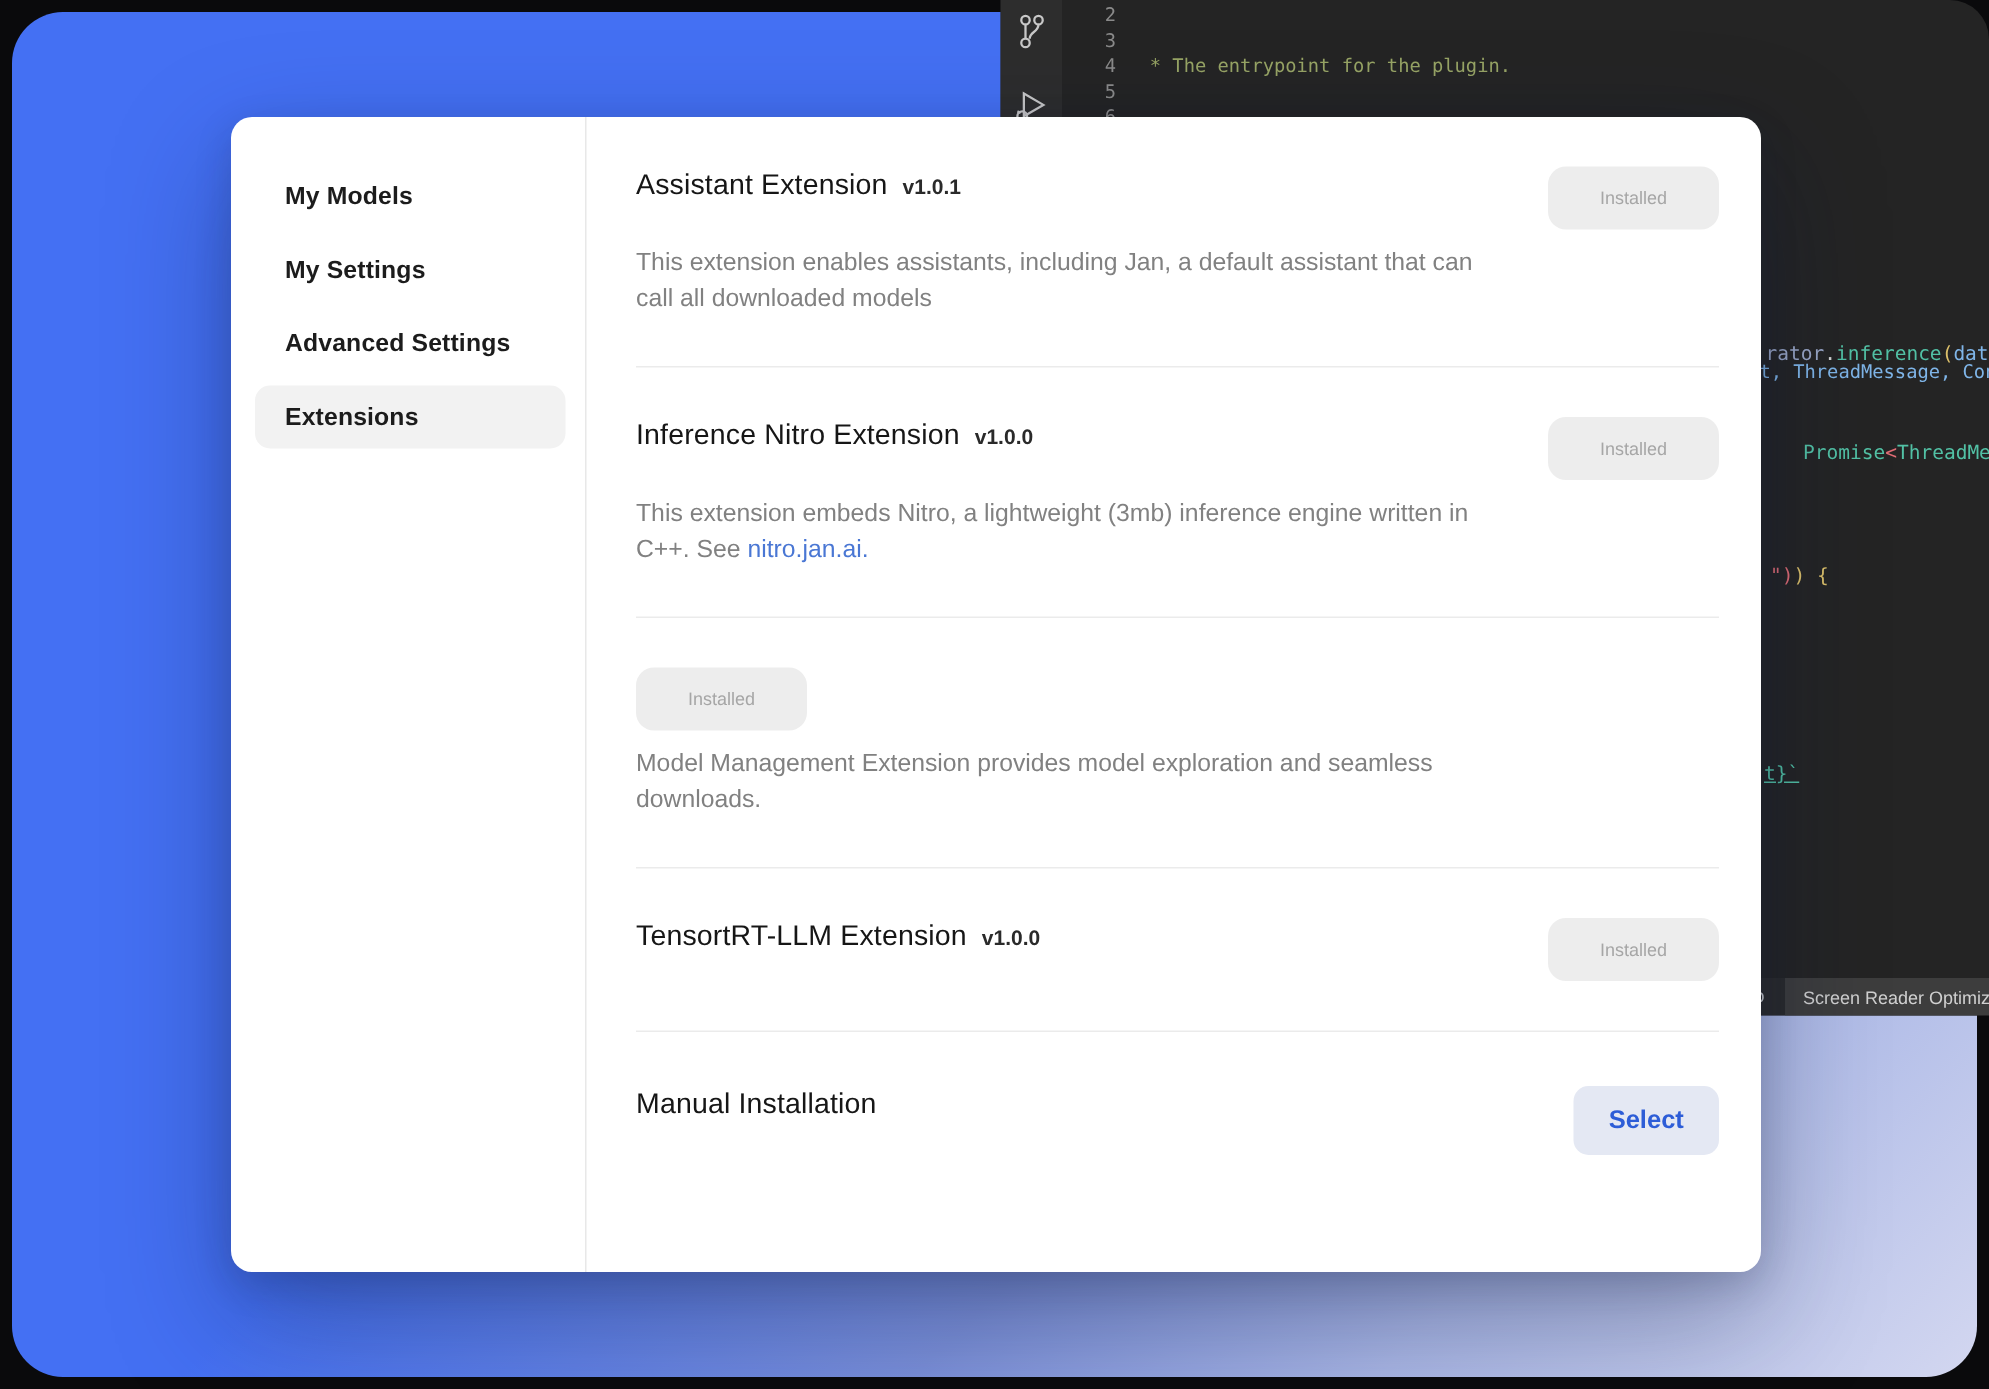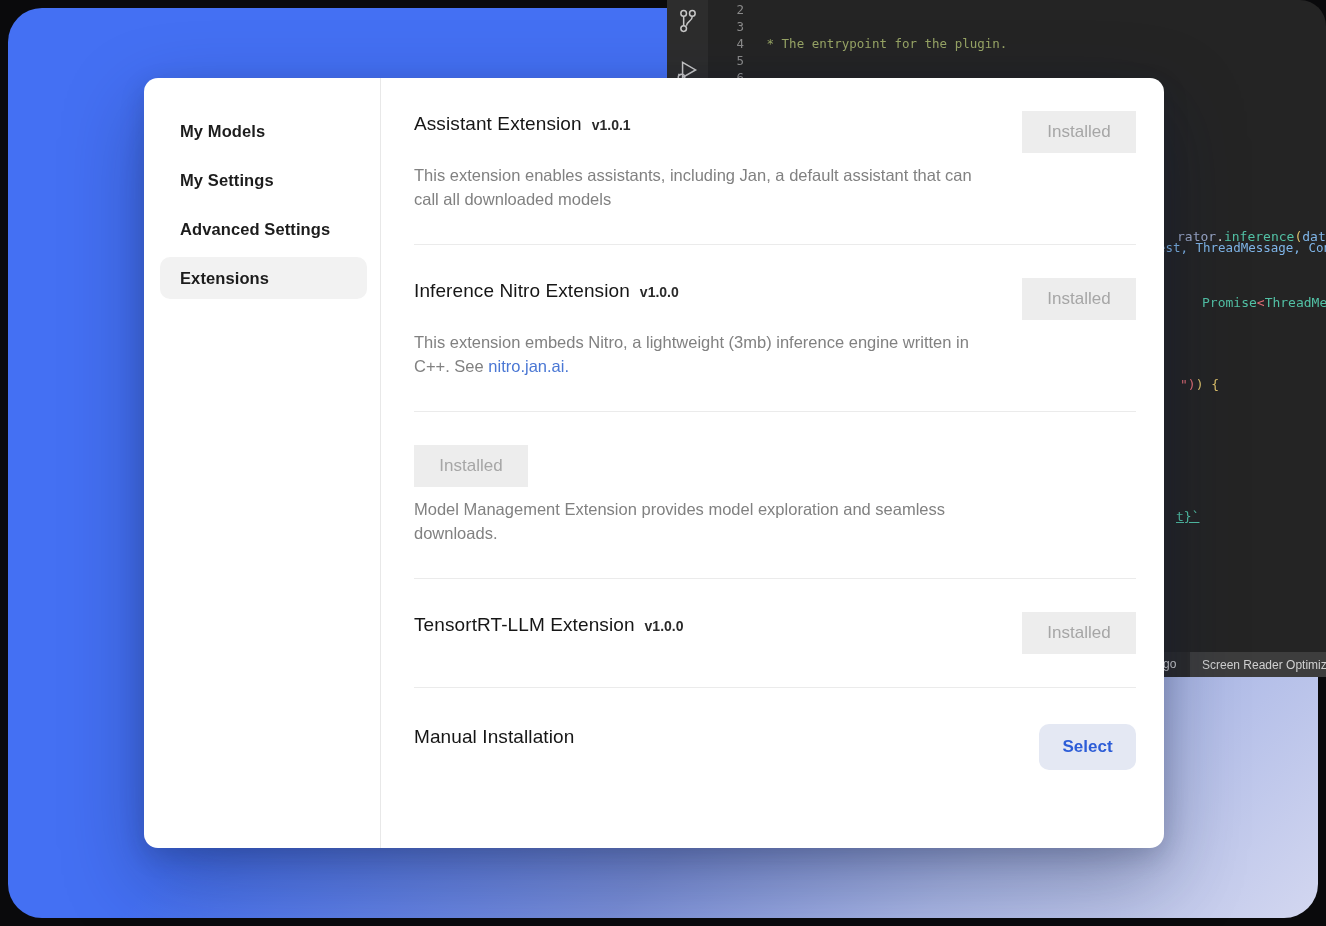--- a/index.html
+++ b/index.html
@@ -58,21 +58,21 @@
   }
   .status-go { position:absolute; left:496px; top:5px; }
   .status-seg {
     position:absolute; left:523px; top:0; right:0; height:25px;
     background:#3d3d3d; display:flex; align-items:center; padding-left:12px;
     white-space:nowrap; overflow:hidden;
   }
 
   
   .modal {
-    position:absolute; left:144px; top:78px; width:1020px; height:770px;
+    position:absolute; left:154px; top:78px; width:1020px; height:770px;
     background:#ffffff; border-radius:14px; z-index:3;
     box-shadow:0 30px 80px rgba(15,25,60,0.35), 0 8px 24px rgba(15,25,60,0.18);
     display:flex; overflow:hidden;
   }
   .sidebar {
     width:237px; border-right:1px solid #e8e8e8; padding-top:32px; flex-shrink:0;
   }
   .side-item {
     height:42px; margin:0 13px 7px 16px; border-radius:10px;
     display:flex; align-items:center; padding-left:20px;
@@ -87,22 +87,22 @@
   .sec-head { display:flex; justify-content:space-between; align-items:flex-start; }
   .title-wrap { display:flex; align-items:baseline; }
   .ext-title { font-size:19px; font-weight:400; color:#161616; line-height:26px; letter-spacing:.1px; }
   .ext-version { font-size:14px; font-weight:700; color:#2a2a2a; margin-left:10px; }
   .ext-desc {
     margin-top:10px; max-width:585px;
     font-size:16.5px; line-height:24px; color:#818181;
   }
   .ext-desc a { color:#4a77d4; text-decoration:none; cursor:pointer; }
   .btn-installed {
-    min-width:114px; height:42px; border:none; border-radius:0;
-    background:#ededed; color:#a6a6a6; font-size:17px; font-weight:500;
+    min-width:114px; height:42px; border:none; border-radius:12px;
+    background:#ededed; color:#a6a6a6; font-size:12px; font-weight:500;
     font-family:"Liberation Sans", sans-serif; cursor:default; flex-shrink:0;
     padding:0 16px;
   }
   .btn-select {
     min-width:97px; height:46px; border:none; border-radius:10px;
     background:#e4e8f3; color:#2d5dd7; font-size:17px; font-weight:700;
     font-family:"Liberation Sans", sans-serif; cursor:pointer; flex-shrink:0;
     padding:0 18px;
   }
 </style>

